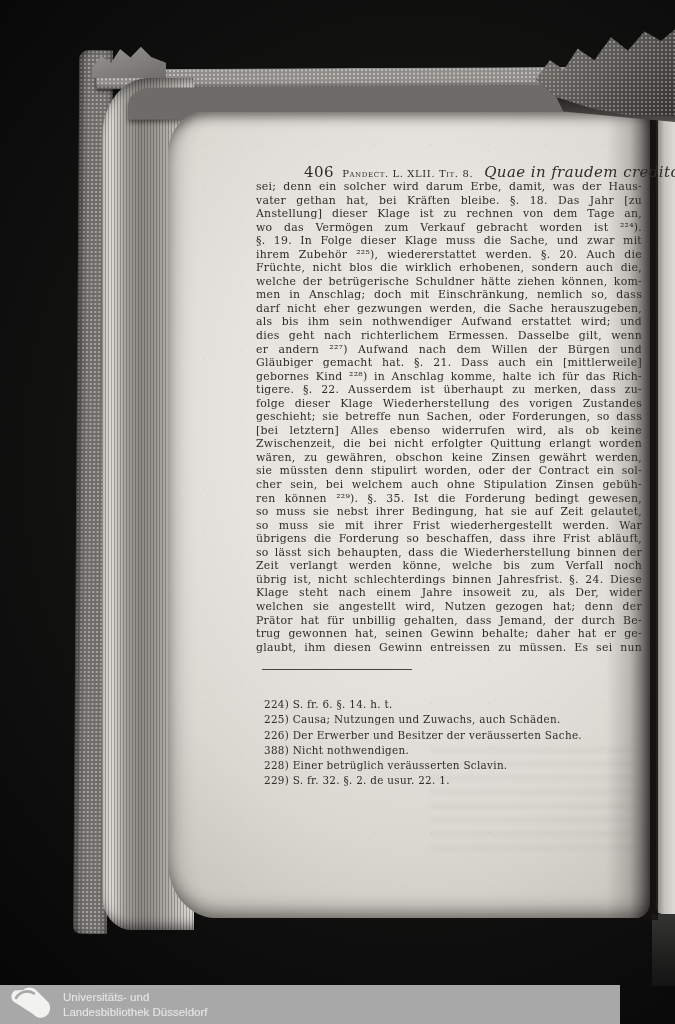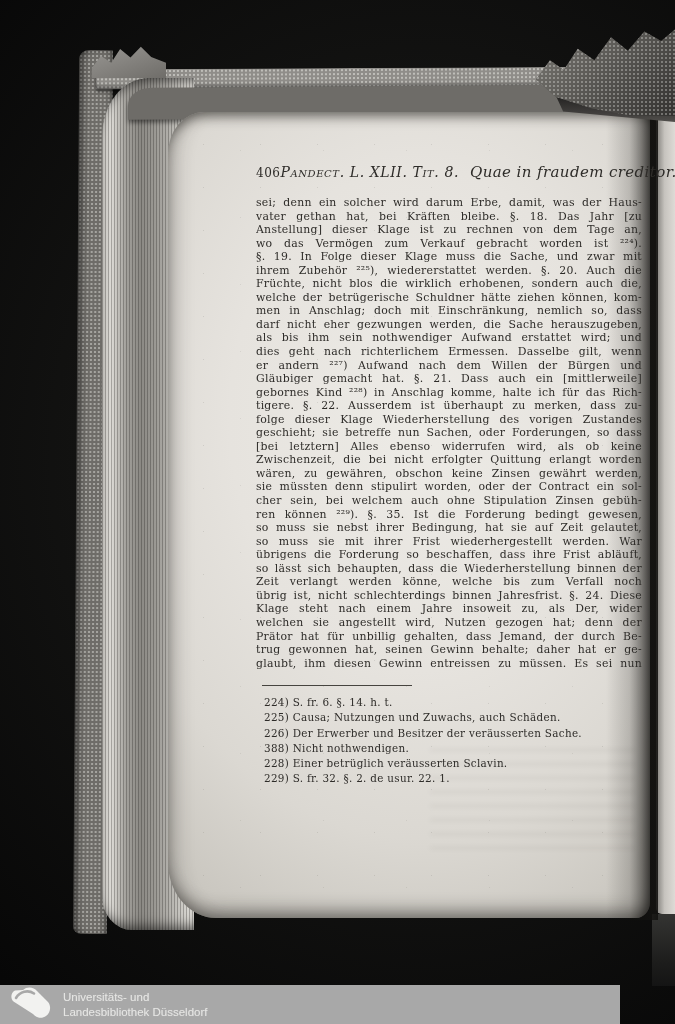--- a/index.html
+++ b/index.html
@@ -103,34 +103,34 @@
     clip-path:polygon(0 0,100% 0,100% 100%,6% 60%);
   }
   
   .page-content{
     position:absolute;left:256px;top:164px;width:386px;color:#2e2c29;
   }
   .running-head{
     display:flex;align-items:baseline;white-space:nowrap;
     height:16px;line-height:16px;
   }
-  .running-head .pageno{font-size:12px;letter-spacing:.5px;}
-  .running-head .work{font-variant:small-caps;font-size:14px;letter-spacing:.6px;margin-left:0;font-style:italic;}
+  .running-head .pageno{font-size:15px;letter-spacing:.5px;margin-left:48px;}
+  .running-head .work{font-variant:small-caps;font-size:10px;letter-spacing:.6px;margin-left:8px;}
   .running-head .title{font-style:italic;font-size:15px;letter-spacing:.4px;margin-left:11px;}
-  .body-text{margin-top:16px;}
+  .body-text{}
   .body-line{
     font-size:10.9px;line-height:13.55px;height:13.55px;
     text-align:justify;text-align-last:justify;
     letter-spacing:.25px;white-space:normal;overflow:hidden;
   }
   .foot-rule{
     margin-top:15px;margin-left:6px;width:150px;height:0;
     border-top:1.2px solid #46443f;
   }
-  .footnotes{margin-top:9px;margin-left:8px;}
+  .footnotes{margin-top:27px;margin-left:8px;}
   .footnote-line{
     font-size:10.4px;line-height:15.2px;letter-spacing:.3px;white-space:nowrap;
   }
   
   .footer-bar{
     position:absolute;left:0;bottom:0;width:620px;height:39px;
     background:#a8a8a8;display:flex;align-items:center;
     font-family:"Liberation Sans", sans-serif;
   }
   .footer-logo{margin-left:9px;flex:0 0 auto;}

